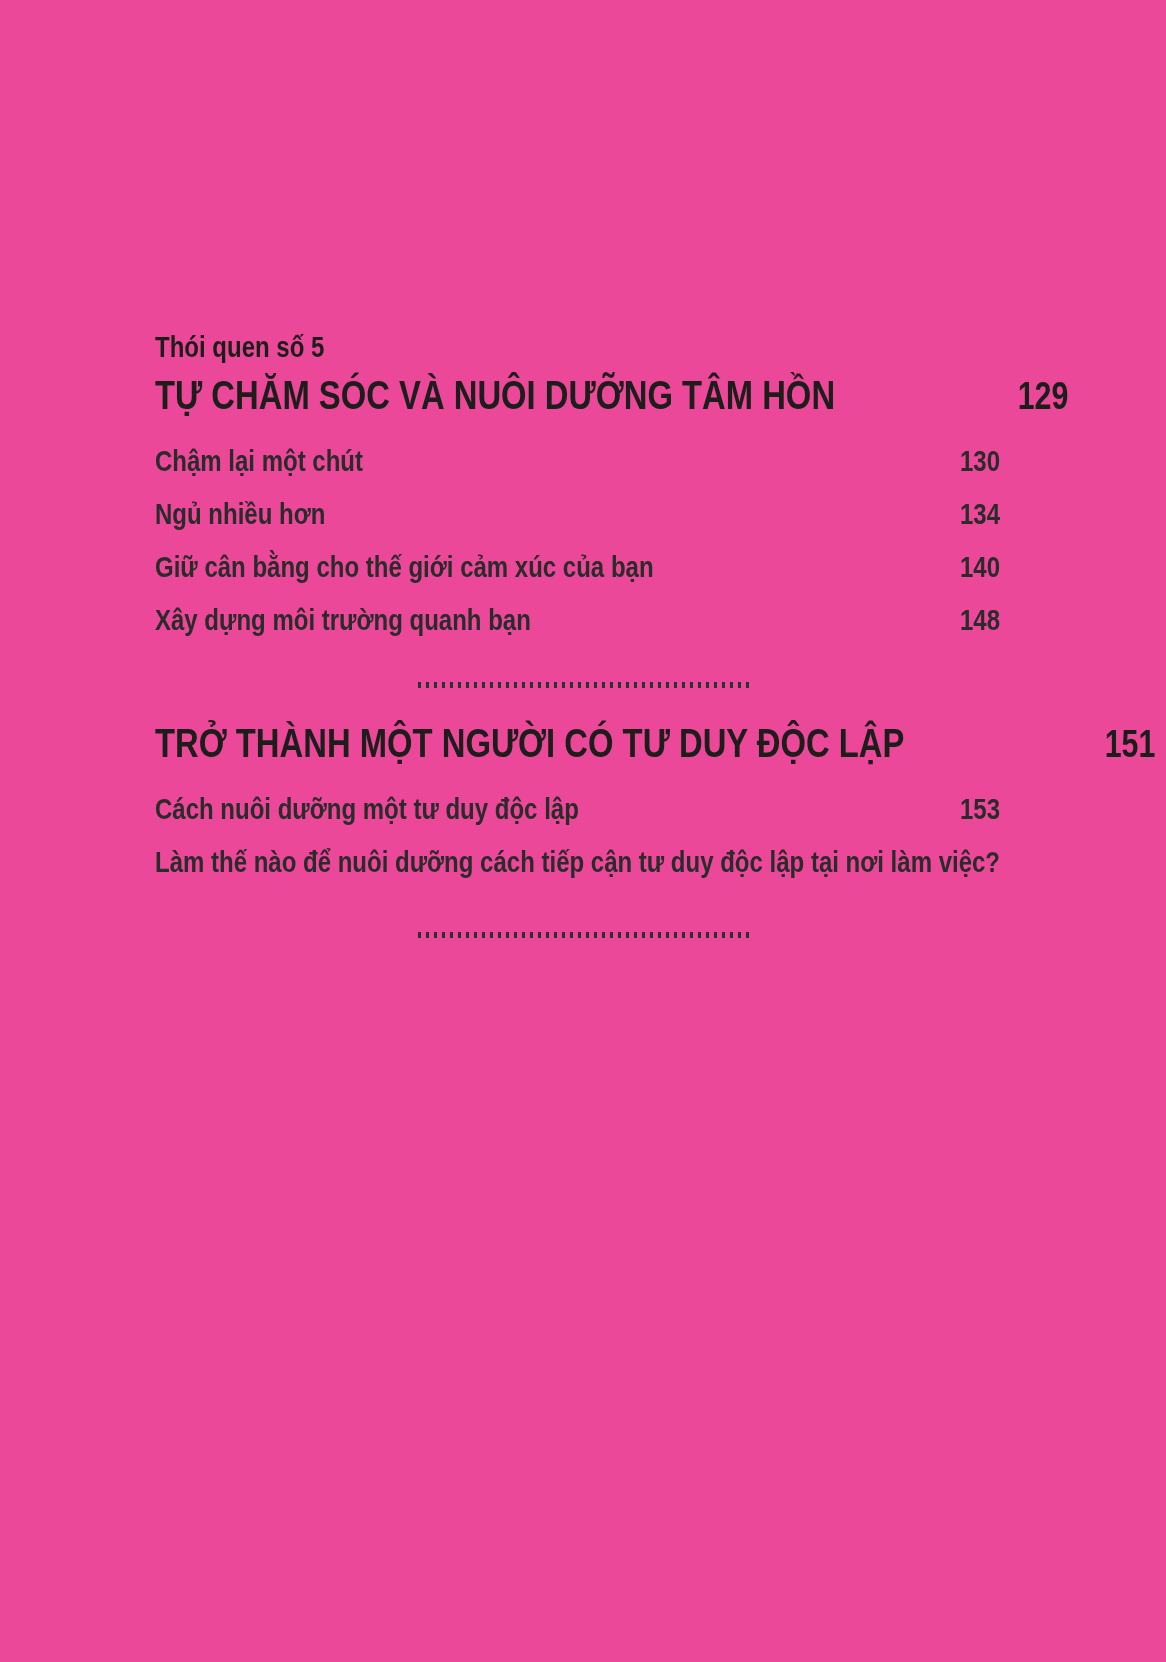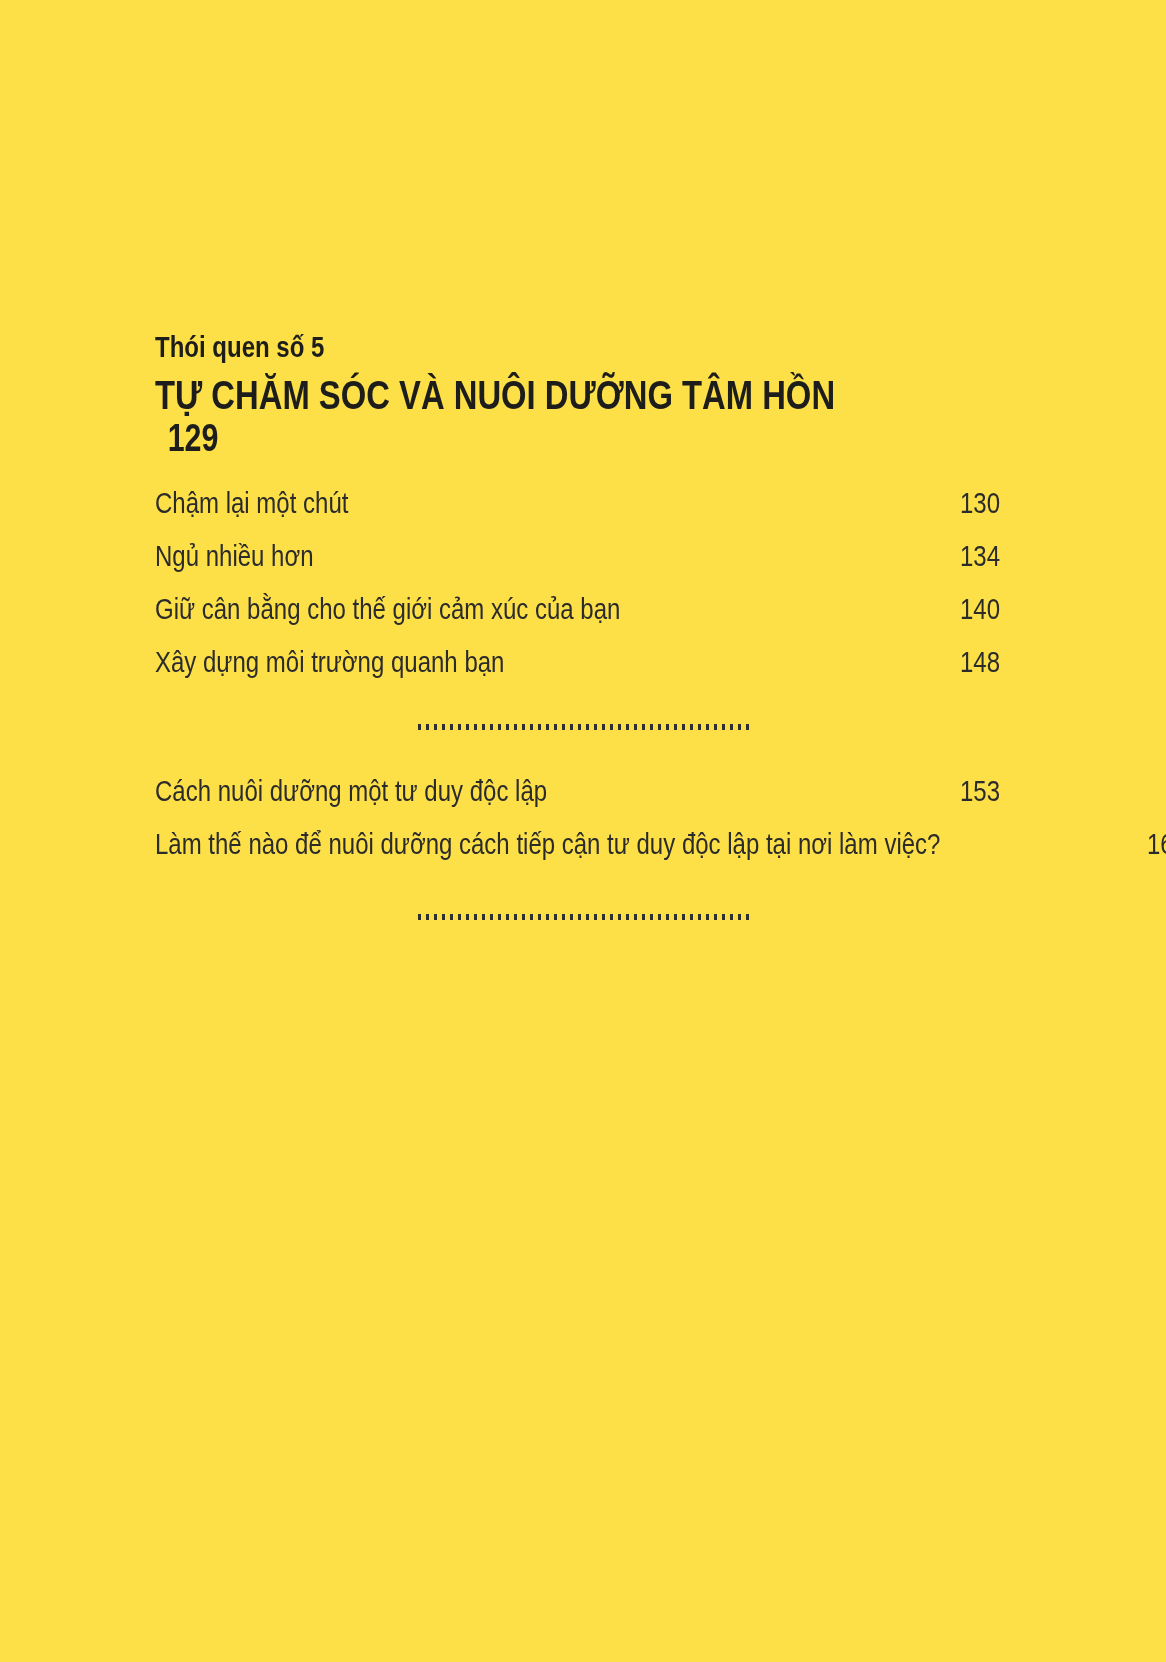--- a/index.html
+++ b/index.html
@@ -12,21 +12,21 @@
     height: 1662px;
     font-family: "Liberation Sans", "DejaVu Sans", sans-serif;
     color: #222222;
     overflow: hidden;
   }
   .page {
     box-sizing: border-box;
     width: 1166px;
     height: 1662px;
     padding: 332px 166px 0 155px;
-    background: #fde047;
+    background: #ec4899;
   }
   
   .cx {
     display: inline-block;
     transform: scaleX(0.80);
     transform-origin: 0 50%;
     white-space: nowrap;
   }
   .cxr {
     display: inline-block;
@@ -39,40 +39,39 @@
     font-weight: 700;
     color: #1d1d1b;
     line-height: 1;
     margin-bottom: 12px;
   }
   .head-row {
     display: flex;
     justify-content: space-between;
     align-items: baseline;
     margin-bottom: 16px;
-    flex-direction: column;
   }
   .sec-title {
     font-size: 41px;
     font-weight: 700;
     color: #1d1d1b;
     line-height: 1.05;
   }
   .sec-page {
     font-size: 38px;
     font-weight: 700;
     color: #1d1d1b;
   }
   .entry {
     display: flex;
     justify-content: space-between;
     align-items: center;
     height: 53px;
     font-size: 30px;
-    font-weight: 400;
+    font-weight: 700;
     color: #2b2b2b;
   }
   .entry .entry-page {
     font-size: 30px;
     color: #2b2b2b;
   }
   .divider {
     width: 332px;
     height: 6px;
     margin: 36px 0 34px 263px;
@@ -110,20 +109,24 @@
     </div>
     <div class="entry">
       <span class="cx">Xây dựng môi trường quanh bạn</span>
       <span class="cxr entry-page">148</span>
     </div>
   </section>
 
   <div class="divider"></div>
 
   <section>
+    <div class="head-row">
+      <span class="cx sec-title">TRỞ THÀNH MỘT NGƯỜI CÓ TƯ DUY ĐỘC LẬP</span>
+      <span class="cxr sec-page">151</span>
+    </div>
 
     <div class="entry">
       <span class="cx">Cách nuôi dưỡng một tư duy độc lập</span>
       <span class="cxr entry-page">153</span>
     </div>
     <div class="entry">
       <span class="cx">Làm thế nào để nuôi dưỡng cách tiếp cận tư duy độc lập tại nơi làm việc?</span>
       <span class="cxr entry-page">165</span>
     </div>
   </section>

